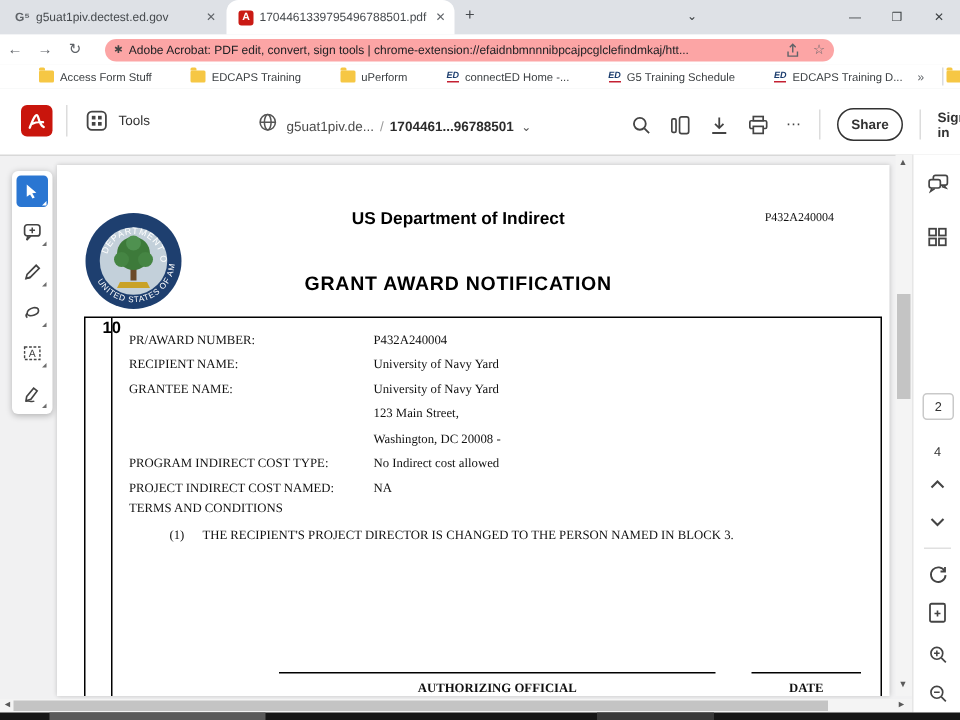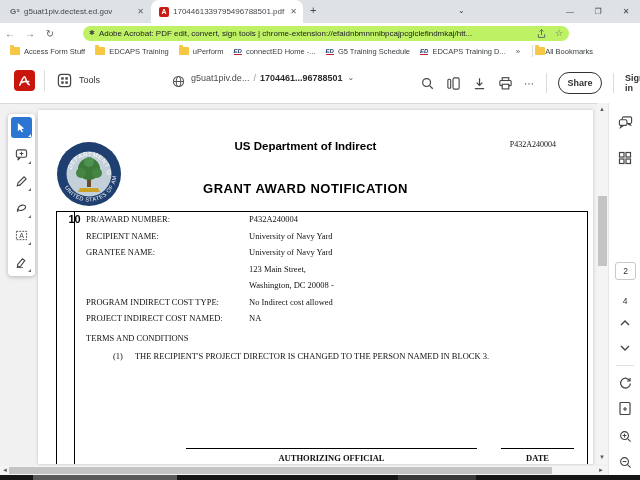--- a/index.html
+++ b/index.html
@@ -14,40 +14,40 @@
   .tab .close{font-size:8px;color:#5f6368;margin-right:6px;}
   .favicon-g5{font-size:8px;font-weight:bold;color:#5f6368;}
   .pdficon{width:10px;height:10px;background:#ca1a14;border-radius:2px;display:inline-flex;align-items:center;justify-content:center;color:#fff;font-size:7px;font-weight:bold;flex:none;}
   .newtab{position:absolute;left:310px;top:4px;font-size:11px;color:#45494d;}
   .wincontrols{position:absolute;top:0;right:0;height:23px;display:flex;align-items:center;gap:0;}
   .wincontrols span{width:28px;text-align:center;font-size:8px;color:#3c4043;}
   .tabsearch{position:absolute;left:458px;top:6px;font-size:8px;color:#3c4043;}
   
   .addrbar{position:absolute;left:0;top:23px;width:640px;height:20px;background:#fff;display:flex;align-items:center;}
   .navbtn{width:20px;text-align:center;font-size:10px;color:#5f6368;}
-  .omnibox{position:absolute;left:83px;top:2.5px;width:486px;height:15px;background:#bef264;border-radius:8px;display:flex;align-items:center;padding:0 6px;box-sizing:border-box;}
+  .omnibox{position:absolute;left:70px;top:2.5px;width:486px;height:15px;background:#fca5a5;border-radius:8px;display:flex;align-items:center;padding:0 6px;box-sizing:border-box;}
   .omnibox .url{font-size:8px;color:#202124;white-space:nowrap;overflow:hidden;flex:1;margin-left:4px;}
   .omni-ico{font-size:7px;color:#444;flex:none;}
   .right-icons{position:absolute;right:2px;top:23px;height:20px;display:flex;align-items:center;}
   .right-icons>span{width:19px;text-align:center;}
   
   .bmbar{position:absolute;left:0;top:43px;width:640px;height:16px;background:#fff;border-bottom:1px solid #e4e6e8;display:flex;align-items:center;font-size:7.5px;color:#3c4043;}
-  .bm{display:flex;align-items:center;margin-left:10px;white-space:nowrap;}
+  .bm{display:flex;align-items:center;margin-left:26px;white-space:nowrap;}
   .bm .lbl{margin-left:4px;}
   .folder{width:10px;height:8px;background:#f6c744;border-radius:1px;position:relative;flex:none;}
   .folder:before{content:"";position:absolute;left:0;top:-2px;width:4px;height:2px;background:#f6c744;border-radius:1px 1px 0 0;}
   .edlogo{font-size:6px;font-weight:bold;font-style:italic;color:#1b3d6e;border-bottom:1px solid #c42032;flex:none;}
   .bm-overflow{margin-left:10px;color:#5f6368;font-size:8px;}
   .allbm{margin-left:12px;display:flex;align-items:center;border-left:1px solid #dadce0;padding-left:2px;height:12px;}
   
   .acrotb{position:absolute;left:0;top:59px;width:640px;height:44px;background:#fff;border-bottom:1px solid #d8d8d8;}
   .acrotb .logo{position:absolute;left:14px;top:11px;width:21px;height:21px;background:#c9150c;border-radius:4px;display:flex;align-items:center;justify-content:center;}
   .vdiv{position:absolute;top:11px;width:1px;height:21px;background:#dcdcdc;}
   .toolsgrp{position:absolute;left:56px;top:13px;display:flex;align-items:center;gap:7px;font-size:9px;color:#323232;}
-  .centergrp{position:absolute;left:170px;top:14px;display:flex;align-items:flex-start;font-size:9px;color:#4b4b4b;white-space:nowrap;}
+  .centergrp{position:absolute;left:170px;top:14px;display:flex;align-items:flex-end;font-size:9px;color:#4b4b4b;white-space:nowrap;}
   .centergrp .fname{font-weight:bold;color:#2c2c2c;margin-left:4px;}
   .centergrp .slash{margin-left:4px;color:#9a9a9a;}
   .tb-ico{display:inline-flex;width:16px;height:16px;align-items:center;justify-content:center;}
   .acticons{position:absolute;left:420px;top:13px;display:flex;align-items:center;gap:11px;}
   .sharebtn{width:46px;height:20px;border:1.5px solid #323232;border-radius:11px;display:flex;align-items:center;justify-content:center;font-size:9px;font-weight:bold;color:#323232;background:#fff;}
   .signin{font-size:9px;font-weight:bold;color:#323232;}
   .dots{font-size:10px;color:#444;letter-spacing:1px;}
   
   .ltools{position:absolute;left:8px;top:114px;width:27px;background:#fff;border-radius:4px;box-shadow:0 1px 4px rgba(0,0,0,.25);padding:3px 0;display:flex;flex-direction:column;align-items:center;gap:6px;}
   .ltool{position:relative;width:21px;height:21px;border-radius:3px;display:flex;align-items:center;justify-content:center;}
@@ -59,21 +59,21 @@
   .doc-serif{font-family:"Liberation Serif",serif;color:#111;}
   .hdr-org{position:absolute;left:0;right:20px;top:30px;text-align:center;font-size:11.5px;font-weight:bold;color:#000;}
   .hdr-city{position:absolute;left:0;right:20px;top:45px;text-align:center;font-size:11.5px;font-weight:bold;color:#000;}
   .gan-title{position:absolute;left:0;right:20px;top:71px;text-align:center;font-size:13px;font-weight:bold;letter-spacing:.5px;color:#000;}
   .corner-num{position:absolute;right:37px;top:30px;font-size:8px;font-family:"Liberation Serif",serif;color:#111;}
   .sealwrap{position:absolute;left:18px;top:31px;width:66px;height:66px;}
   .formbox{position:absolute;left:18px;top:101px;width:530px;height:260px;border:1.5px solid #000;}
   .blockcol{position:absolute;left:0;top:0;width:17px;height:100%;border-right:1px solid #000;}
   .blocknum{position:absolute;left:1px;top:1px;width:33px;text-align:center;font-size:11px;font-weight:bold;color:#000;}
   .fields{position:absolute;left:29px;top:2px;font-size:8.5px;}
-  .frow{display:flex;height:16.5px;align-items:flex-start;}
+  .frow{display:flex;height:16.5px;align-items:flex-end;}
   .frow .fl{width:163px;flex:none;}
   .terms-h{position:absolute;left:29px;top:121px;font-size:8.5px;}
   .terms-i{position:absolute;left:56px;top:139px;font-size:8.5px;}
   .terms-i .num{margin-right:12px;}
   .sigline{position:absolute;border-top:1px solid #000;}
   .siglabel{position:absolute;text-align:center;font-size:8.5px;font-weight:bold;}
   
   .vscroll{position:absolute;left:597px;top:103px;width:11px;height:361px;background:#f4f4f4;}
   .vthumb{position:absolute;left:1px;top:93px;width:9px;height:70px;background:#c4c4c4;}
   .sarrow{position:absolute;color:#5a5a5a;font-size:6px;}

